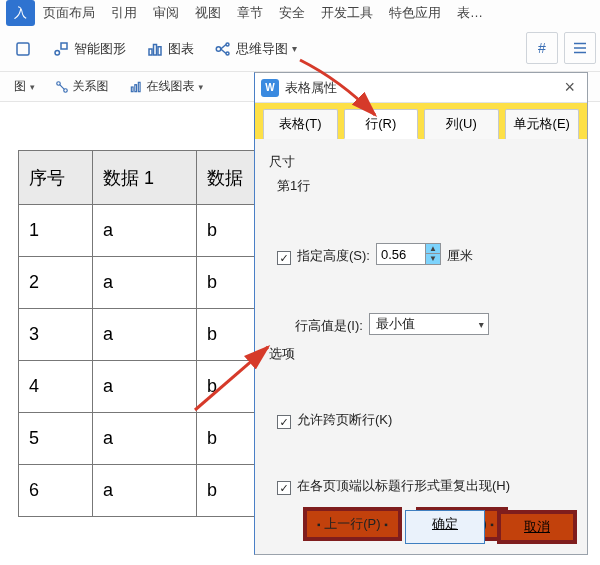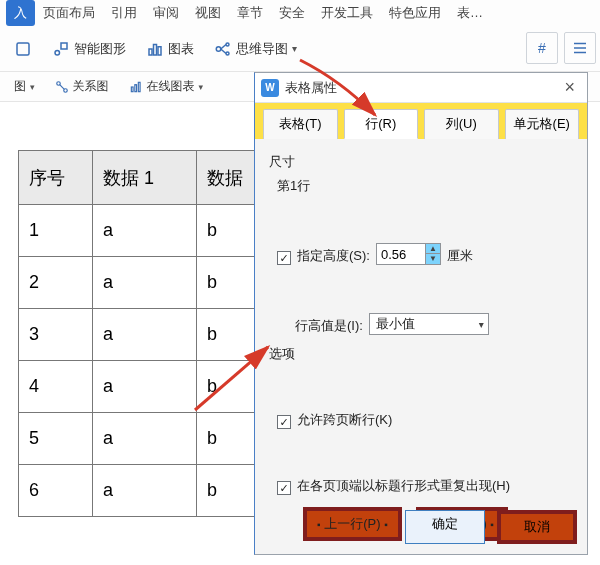--- a/index.html
+++ b/index.html
@@ -252,20 +252,21 @@
     cursor: pointer;
     font-size: 13px;
   }
 
   .dlg-footer {
     position: absolute;
     bottom: 10px;
     right: 10px;
     display: flex;
     gap: 12px;
+    text-decoration: underline;
   }
   .dlg-footer .push-btn { width: 80px; text-align: center; }
   .dlg-footer .push-btn.primary {
     border: 1px solid #3f7fc0;
     background: #eaf2fb;
   }
 
   
   .arrows {
     position: absolute;

